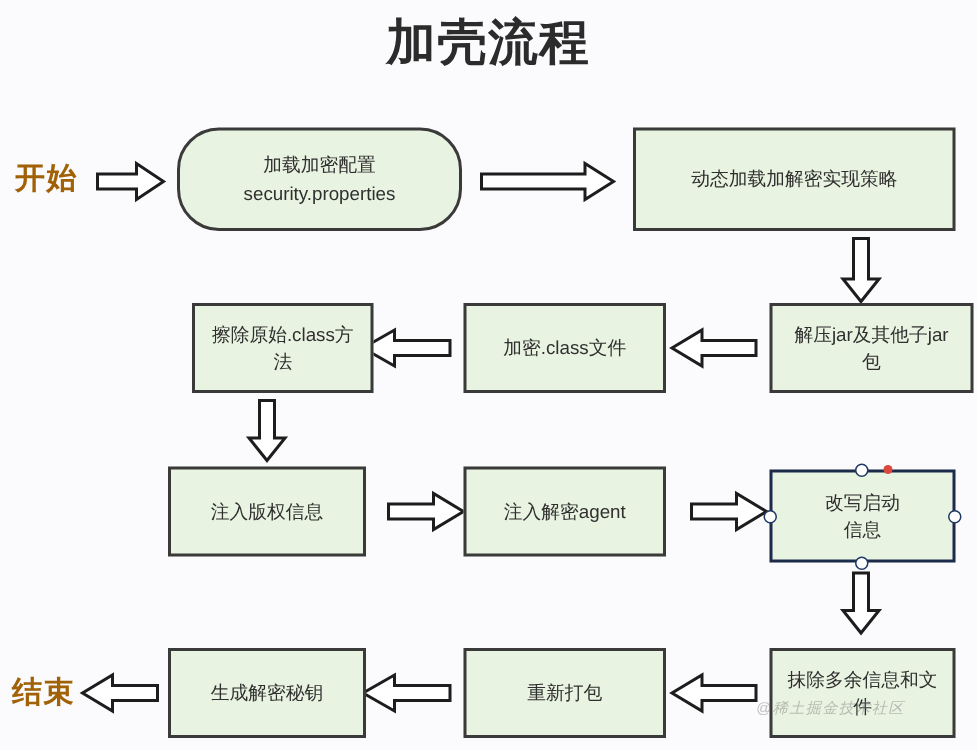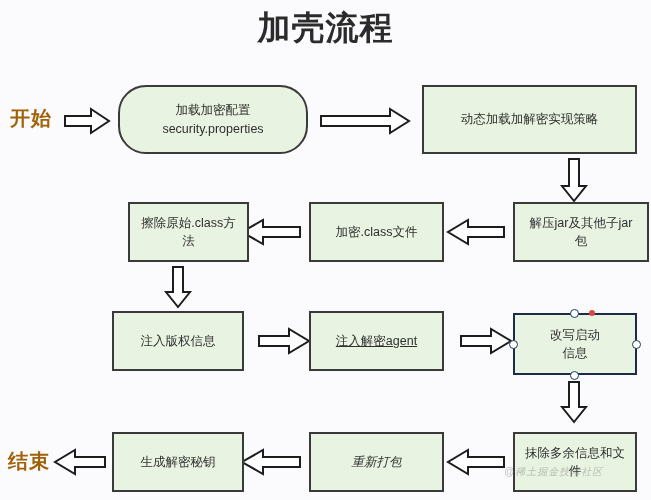--- a/index.html
+++ b/index.html
@@ -146,21 +146,21 @@
   </div>
 
   <div class="node" style="left:112px; top:311px; width:132px; height:60px;">注入版权信息</div>
 
   <div class="arrow" style="left:258px; top:328px;">
     <svg width="52" height="26" viewBox="0 0 52 26">
       <polygon points="1,8 31,8 31,1 51,13 31,25 31,18 1,18" fill="#ffffff" stroke="#1d1d1d" stroke-width="2" stroke-linejoin="miter"></polygon>
     </svg>
   </div>
 
-  <div class="node" style="left:309px; top:311px; width:135px; height:60px;text-decoration:underline;">注入解密agent</div>
+  <div class="node" style="left:309px; top:311px; width:135px; height:60px;">注入解密agent</div>
 
   <div class="arrow" style="left:460px; top:328px;">
     <svg width="52" height="26" viewBox="0 0 52 26">
       <polygon points="1,8 31,8 31,1 51,13 31,25 31,18 1,18" fill="#ffffff" stroke="#1d1d1d" stroke-width="2" stroke-linejoin="miter"></polygon>
     </svg>
   </div>
 
   <div class="node selected" style="left:513px; top:313px; width:124px; height:62px;">改写启动
 信息</div>
   <div class="handle" style="left:570px; top:309px;"></div>
@@ -177,21 +177,21 @@
 
   <div class="node" style="left:513px; top:432px; width:124px; height:60px;">抹除多余信息和文
 件</div>
 
   <div class="arrow" style="left:447px; top:449px;">
     <svg width="58" height="26" viewBox="0 0 58 26">
       <polygon points="57,8 21,8 21,1 1,13 21,25 21,18 57,18" fill="#ffffff" stroke="#1d1d1d" stroke-width="2" stroke-linejoin="miter"></polygon>
     </svg>
   </div>
 
-  <div class="node" style="left:309px; top:432px; width:135px; height:60px;font-style:italic;">重新打包</div>
+  <div class="node" style="left:309px; top:432px; width:135px; height:60px;">重新打包</div>
 
   <div class="arrow" style="left:241px; top:449px;">
     <svg width="60" height="26" viewBox="0 0 60 26">
       <polygon points="59,8 22,8 22,1 1,13 22,25 22,18 59,18" fill="#ffffff" stroke="#1d1d1d" stroke-width="2" stroke-linejoin="miter"></polygon>
     </svg>
   </div>
 
   <div class="node" style="left:112px; top:432px; width:132px; height:60px;">生成解密秘钥</div>
 
   <div class="arrow" style="left:54px; top:449px;">

